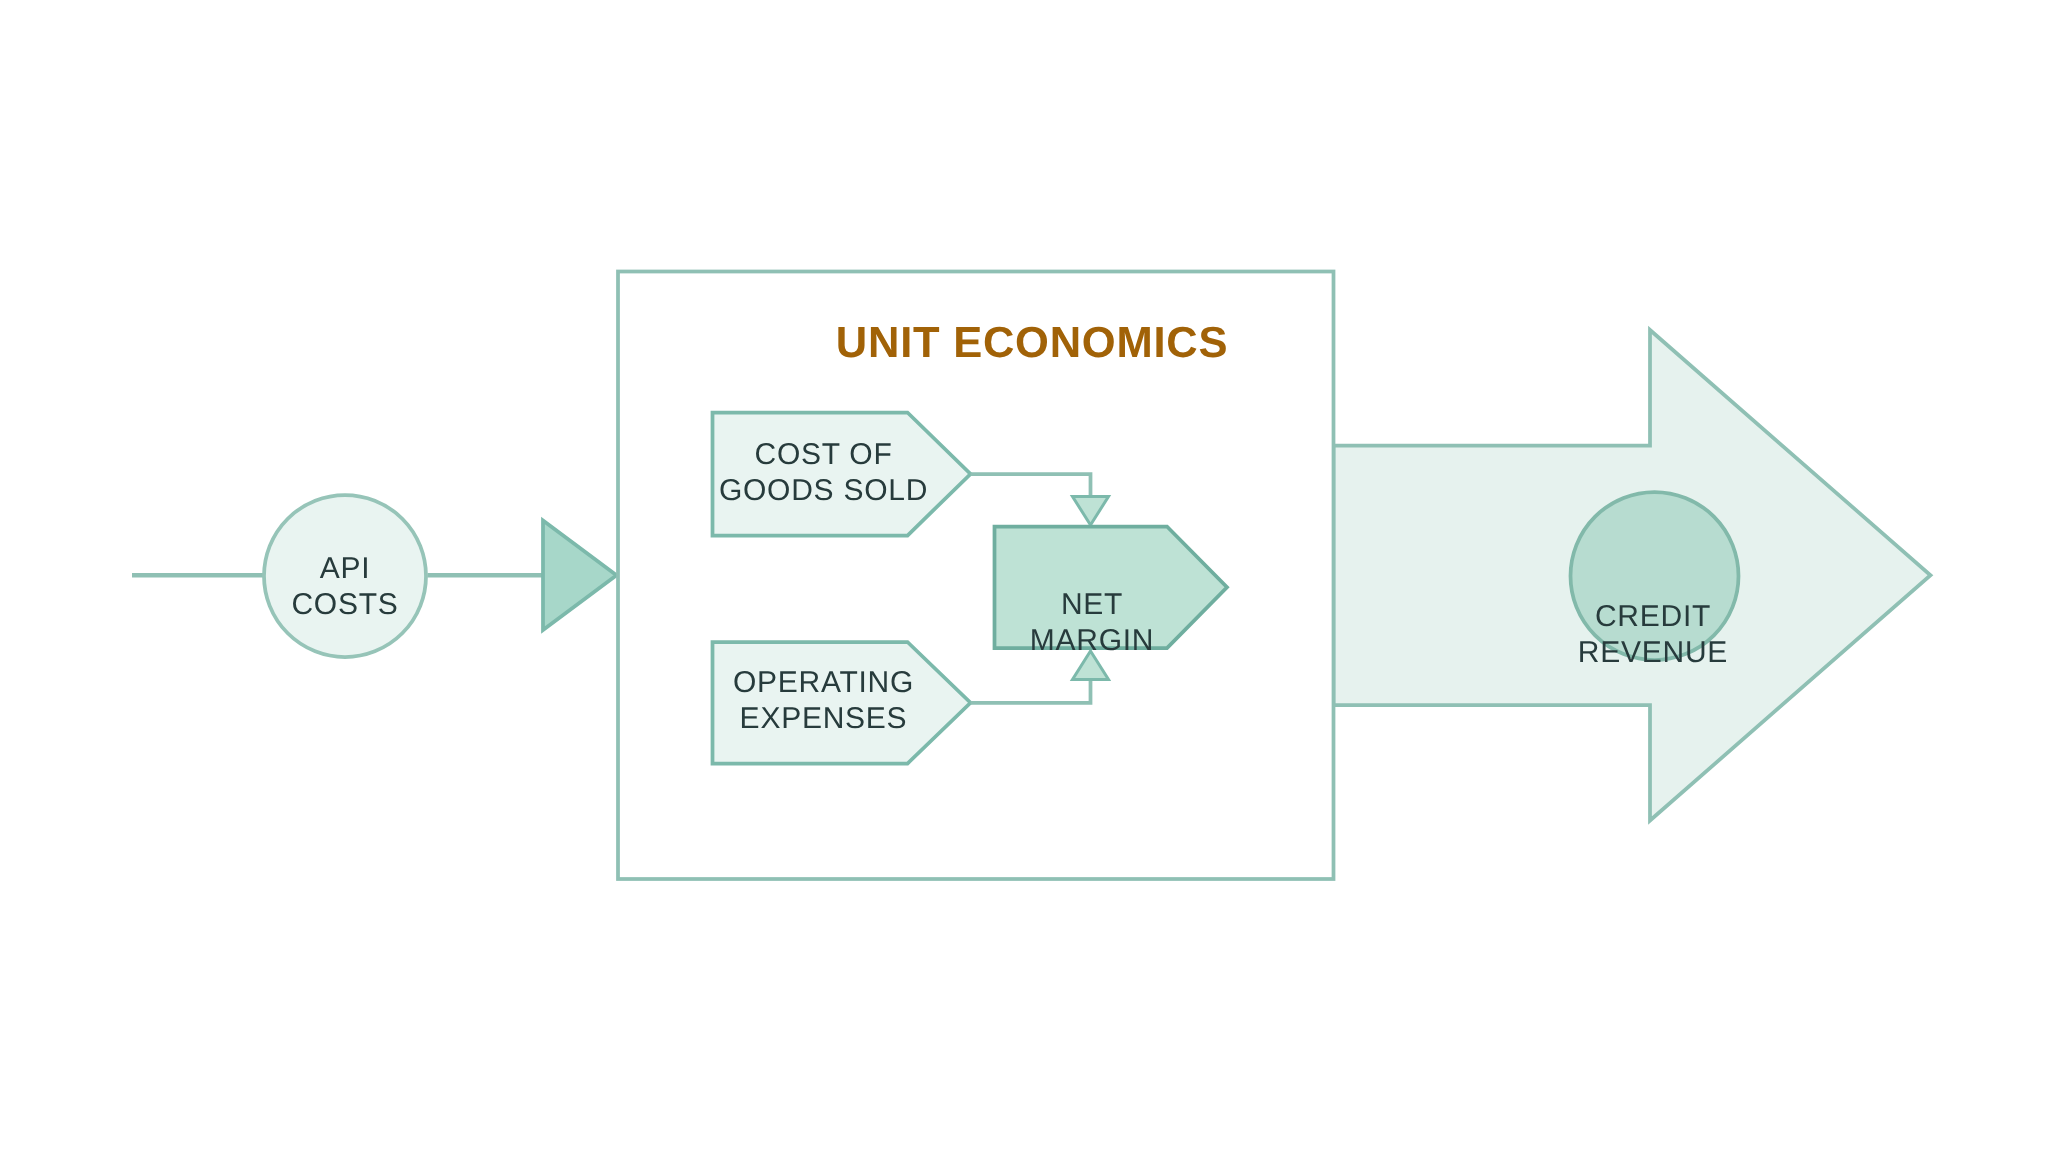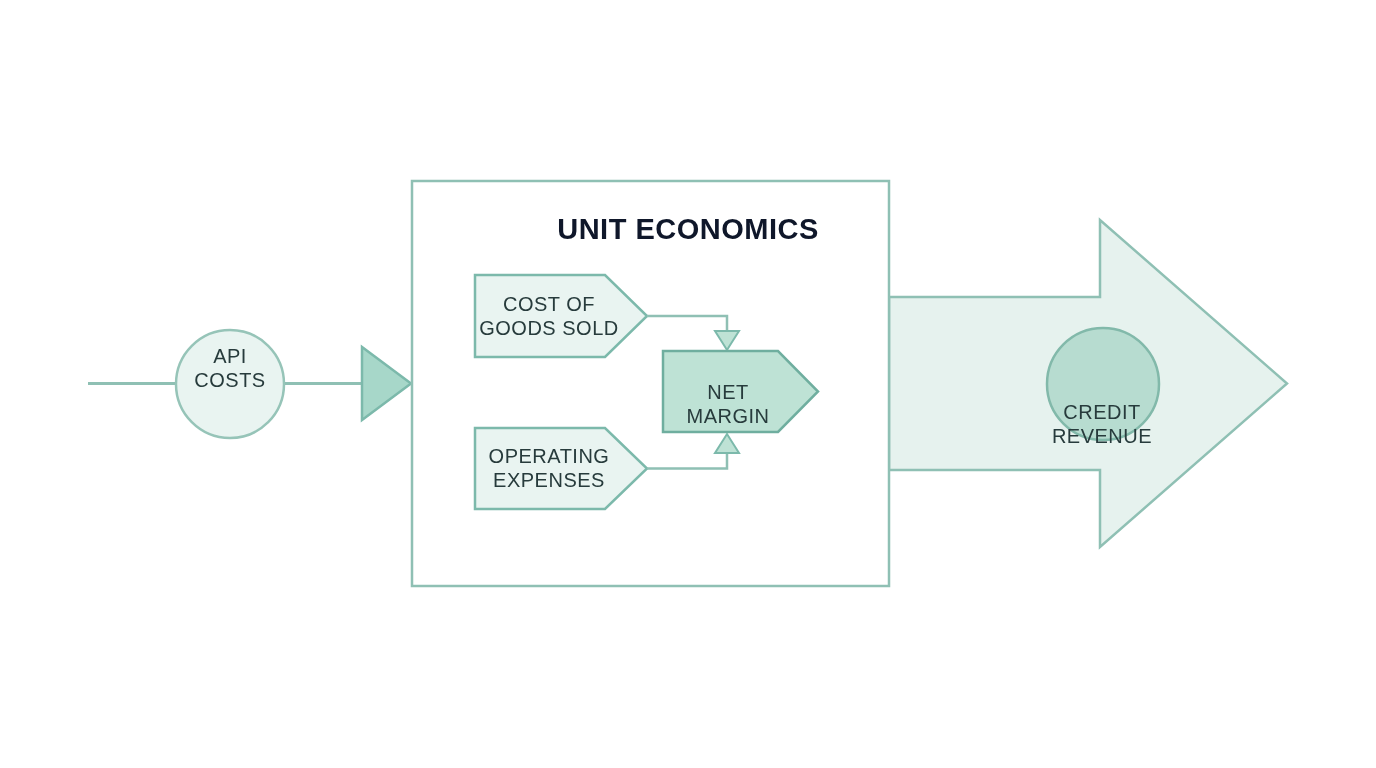--- a/index.html
+++ b/index.html
@@ -29,21 +29,21 @@
     white-space: pre-line;
     color: #273b3c;
     font-size: 20px;
     line-height: 1.22;
     letter-spacing: 0.5px;
     pointer-events: none;
   }
   .label.title {
     font-size: 29px;
     font-weight: bold;
-    color: #0f172a;
+    color: #a16207;
     letter-spacing: 0.5px;
   }
 </style>
 </head>
 <body>
 
 <div class="canvas">
 
   <svg class="diagram-svg" viewBox="0 0 1376 768" aria-hidden="true">
 
@@ -69,28 +69,28 @@
     <polyline points="647,468.5 727,468.5 727,453" fill="none" stroke="#8fc0b4" stroke-width="2.5"></polyline>
     <polygon points="715,453 739,453 727,434" stroke="#7cb9ab" stroke-width="2" fill="#bee2d5"></polygon>
 
     <polygon points="663,351 778,351 818,391.5 778,432 663,432" stroke="#6fae9f" stroke-width="2.5" stroke-linejoin="miter" fill="#bee2d5"></polygon>
 
     <circle cx="1103" cy="384" r="56" stroke="#82b9aa" stroke-width="2.5" fill="#b7dcd0"></circle>
   </svg>
 
   <div class="label title" style="left:688px; top:230px;">UNIT ECONOMICS</div>
 
-  <div class="label" style="left:230px; top:368px;">API
+  <div class="label" style="left:230px; top:392px;">API
 COSTS</div>
 
   <div class="label" style="left:549px; top:316px;">COST OF
 GOODS SOLD</div>
 
   <div class="label" style="left:549px; top:468px;">OPERATING
 EXPENSES</div>
 
-  <div class="label" style="left:728px; top:404px;">NET
+  <div class="label" style="left:728px; top:416px;">NET
 MARGIN</div>
 
   <div class="label" style="left:1102px; top:384px;margin-top:40px;">CREDIT
 REVENUE</div>
 
 </div>
 
 </body></html>

